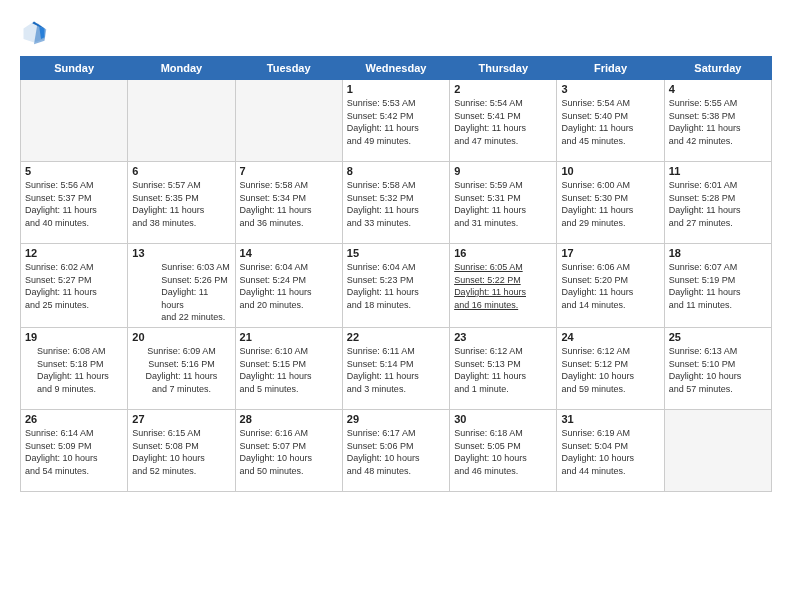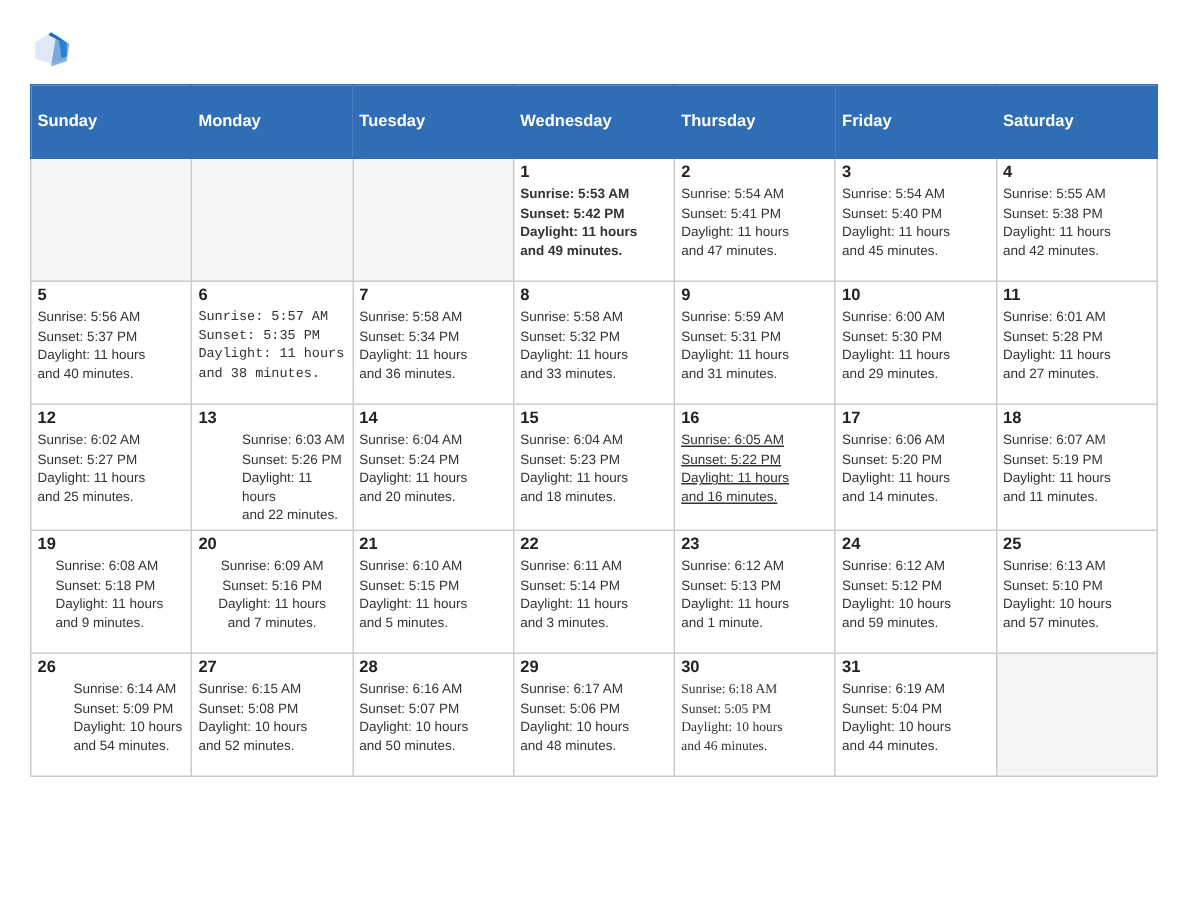--- a/index.html
+++ b/index.html
@@ -55,23 +55,23 @@
     .calendar {
       width: 100%;
       border-collapse: collapse;
       table-layout: fixed;
     }
     .calendar th {
       background: #2f6db5;
       color: #fff;
       font-size: 11px;
       font-weight: bold;
-      padding: 18px 4px;
+      padding: 5px 4px;
       border: 1px solid #2f6db5;
-      text-align: left;
+      text-align: center;
     }
     .calendar td {
       border: 1px solid #ccc;
       vertical-align: top;
       padding: 3px 4px;
       font-size: 9.5px;
       color: #333;
       height: 82px;
       background: #fff;
     }
@@ -125,21 +125,21 @@
           <th>Saturday</th>
         </tr>
     </thead>
     <tbody id="calendar-body">
     <tr>
           <td class="empty"></td>
           <td class="empty"></td>
           <td class="empty"></td>
           <td>
             <div class="day-num">1</div>
-            <div class="day-info" style="white-space: pre-line; font-weight: bold;">Sunrise: 5:53 AM
+            <div class="day-info" style="white-space: pre-line;">Sunrise: 5:53 AM
 Sunset: 5:42 PM
 Daylight: 11 hours
 and 49 minutes.</div>
           </td>
           <td>
             <div class="day-num">2</div>
             <div class="day-info" style="white-space: pre-line;">Sunrise: 5:54 AM
 Sunset: 5:41 PM
 Daylight: 11 hours
 and 47 minutes.</div>
@@ -162,21 +162,21 @@
         <tr>
           <td>
             <div class="day-num">5</div>
             <div class="day-info" style="white-space: pre-line;">Sunrise: 5:56 AM
 Sunset: 5:37 PM
 Daylight: 11 hours
 and 40 minutes.</div>
           </td>
           <td>
             <div class="day-num">6</div>
-            <div class="day-info" style="white-space: pre-line; font-family: Liberation Mono, monospace;">Sunrise: 5:57 AM
+            <div class="day-info" style="white-space: pre-line;">Sunrise: 5:57 AM
 Sunset: 5:35 PM
 Daylight: 11 hours
 and 38 minutes.</div>
           </td>
           <td>
             <div class="day-num">7</div>
             <div class="day-info" style="white-space: pre-line;">Sunrise: 5:58 AM
 Sunset: 5:34 PM
 Daylight: 11 hours
 and 36 minutes.</div>
@@ -308,21 +308,21 @@
             <div class="day-num">25</div>
             <div class="day-info" style="white-space: pre-line;">Sunrise: 6:13 AM
 Sunset: 5:10 PM
 Daylight: 10 hours
 and 57 minutes.</div>
           </td>
         </tr>
         <tr>
           <td>
             <div class="day-num">26</div>
-            <div class="day-info" style="white-space: pre-line; margin-left: 24px;">Sunrise: 6:14 AM
+            <div class="day-info" style="white-space: pre-line;">Sunrise: 6:14 AM
 Sunset: 5:09 PM
 Daylight: 10 hours
 and 54 minutes.</div>
           </td>
           <td>
             <div class="day-num">27</div>
             <div class="day-info" style="white-space: pre-line;">Sunrise: 6:15 AM
 Sunset: 5:08 PM
 Daylight: 10 hours
 and 52 minutes.</div>
@@ -336,21 +336,21 @@
           </td>
           <td>
             <div class="day-num">29</div>
             <div class="day-info" style="white-space: pre-line;">Sunrise: 6:17 AM
 Sunset: 5:06 PM
 Daylight: 10 hours
 and 48 minutes.</div>
           </td>
           <td>
             <div class="day-num">30</div>
-            <div class="day-info" style="white-space: pre-line; font-family: Liberation Serif, serif;">Sunrise: 6:18 AM
+            <div class="day-info" style="white-space: pre-line;">Sunrise: 6:18 AM
 Sunset: 5:05 PM
 Daylight: 10 hours
 and 46 minutes.</div>
           </td>
           <td>
             <div class="day-num">31</div>
             <div class="day-info" style="white-space: pre-line;">Sunrise: 6:19 AM
 Sunset: 5:04 PM
 Daylight: 10 hours
 and 44 minutes.</div>

